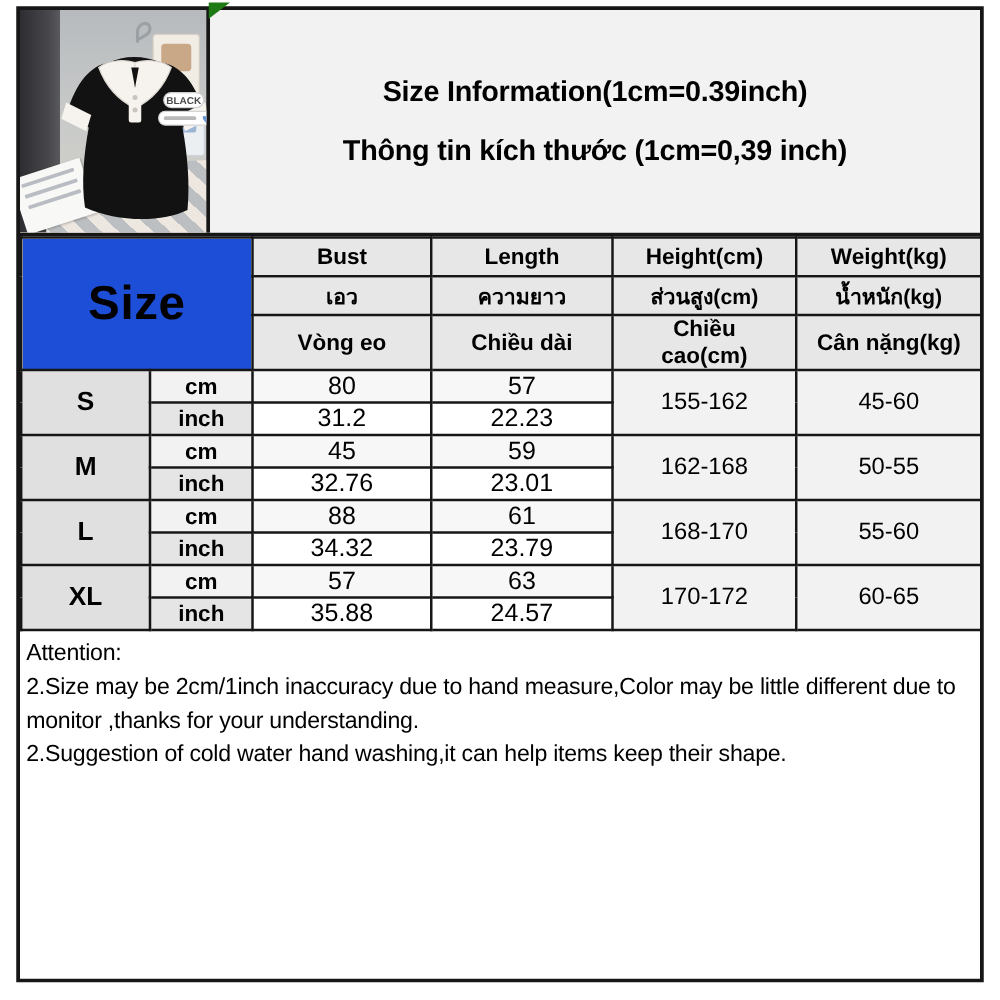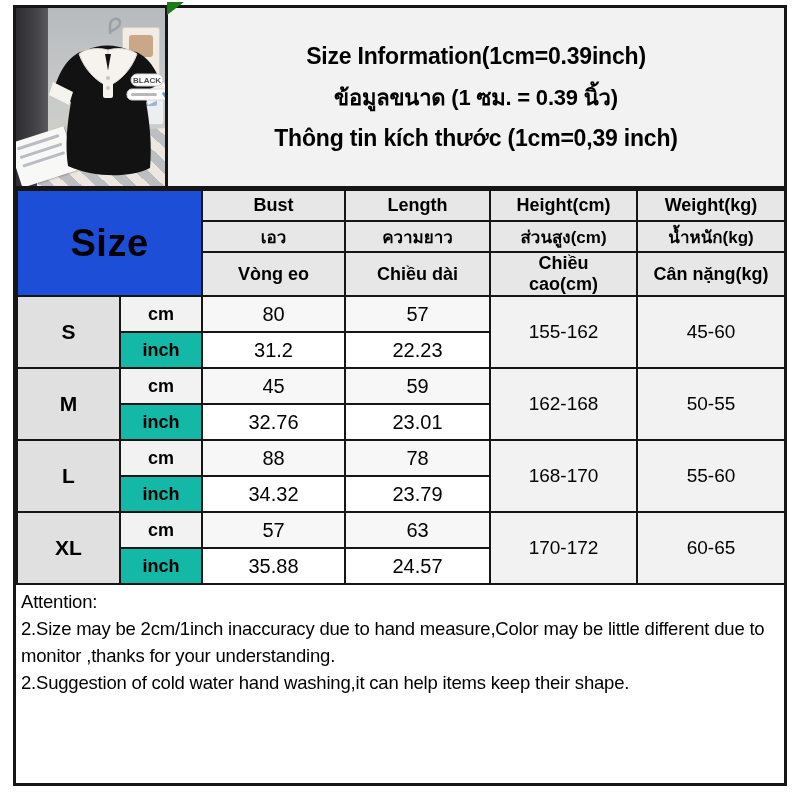--- a/index.html
+++ b/index.html
@@ -60,42 +60,42 @@
   }
   .photo-book i {
     display: block; height: 3px; background: #b9bcc2; margin: 6px 7px 0 7px; border-radius: 1px;
   }
   .shirt-svg { position: absolute; left: 18px; top: 4px; }
 
   
   .title-box {
     position: relative; flex: 1; background: #f2f2f2;
     display: flex; flex-direction: column; align-items: center; justify-content: center;
-    gap: 10px; padding: 6px 8px; text-align: center;
+    gap: 20px; padding: 6px 8px; text-align: center;
   }
   .title-line { font-weight: 700; font-size: 23px; letter-spacing: -0.2px; }
   .title-line.th { font-size: 22px; }
   .green-corner {
     position: absolute; left: -1px; top: -6px; width: 0; height: 0;
     border-top: 13px solid #1e7a14; border-right: 17px solid transparent;
   }
 
   
   table.size-table { border-collapse: collapse; width: 100%; table-layout: fixed; flex: none; }
   .size-table td {
     border: 2px solid #161616; text-align: center; vertical-align: middle;
     padding: 0 14px; overflow: hidden;
   }
   .size-table .h-size  { background: #1d4ed8; font-weight: 700; font-size: 38px; letter-spacing: 0.5px; }
   .size-table .h-cell  { background: #e7e7e7; font-weight: 700; font-size: 18px; height: 31px; }
   .size-table .h-cell.th { font-size: 17px; }
   .size-table .c-size  { background: #e0e0e0; font-weight: 700; font-size: 21px; }
-  .size-table .c-unit  { font-weight: 700; font-size: 18px; height: 36px; }
+  .size-table .c-unit  { font-weight: 700; font-size: 18px; height: 26px; }
   .size-table .u-cm    { background: #f2f2f2; }
-  .size-table .u-inch  { background: #14b8a6; }
+  .size-table .u-inch  { background: #e5e5e5; }
   .size-table .c-val   { font-size: 20px; }
   .size-table tr.r-cm .c-val { background: #f7f7f7; }
   .size-table tr.r-inch .c-val { background: #ffffff; }
   .size-table .c-hw    { background: #f2f2f2; font-size: 19px; }
 
   
   .attention {
     flex: 1; border-top: 0; padding: 3px 5px;
     font-size: 18.5px; line-height: 27px; letter-spacing: -0.2px;
   }
@@ -144,21 +144,20 @@
           <rect x="93" y="77" width="44" height="11" rx="5" fill="#ffffff" stroke="#d5d5d5"></rect>
           <rect x="97" y="81" width="26" height="3" rx="1.5" fill="#b9b9b9"></rect>
           <text x="131" y="86" font-size="8" fill="#6b96d8" text-anchor="middle" font-family="DejaVu Sans, sans-serif">♥</text>
         </g>
       </svg>
     </div>
 
     <div class="title-box">
       <div class="green-corner"></div>
       <div class="title-line en">Size Information(1cm=0.39inch)</div>
-      <div class="title-line th">ข้อมูลขนาด (1 ซม. = 0.39 นิ้ว)</div>
       <div class="title-line vi">Thông tin kích thước (1cm=0,39 inch)</div>
     </div>
   </div>
 
   <table class="size-table">
     <colgroup>
       <col style="width:103px">
         <col style="width:82px">
         <col style="width:143px">
       <col style="width:145px">
@@ -214,21 +213,21 @@
       <tr class="r-inch">
         <td class="c-unit u-inch">inch</td>
         <td class="c-val">32.76</td>
         <td class="c-val">23.01</td>
       </tr>
 
       <tr class="r-cm">
         <td class="c-size" rowspan="2">L</td>
         <td class="c-unit u-cm">cm</td>
         <td class="c-val">88</td>
-        <td class="c-val">78</td>
+        <td class="c-val">61</td>
         <td class="c-hw" rowspan="2">168-170</td>
         <td class="c-hw" rowspan="2">55-60</td>
       </tr>
       <tr class="r-inch">
         <td class="c-unit u-inch">inch</td>
         <td class="c-val">34.32</td>
         <td class="c-val">23.79</td>
       </tr>
 
       <tr class="r-cm">

